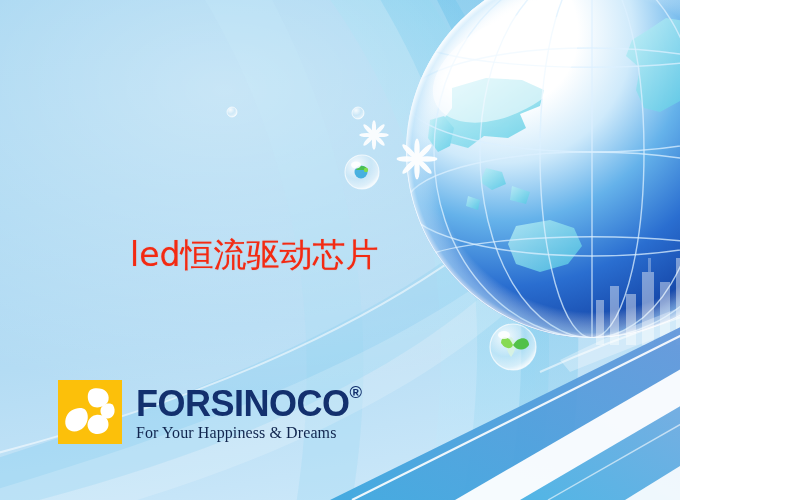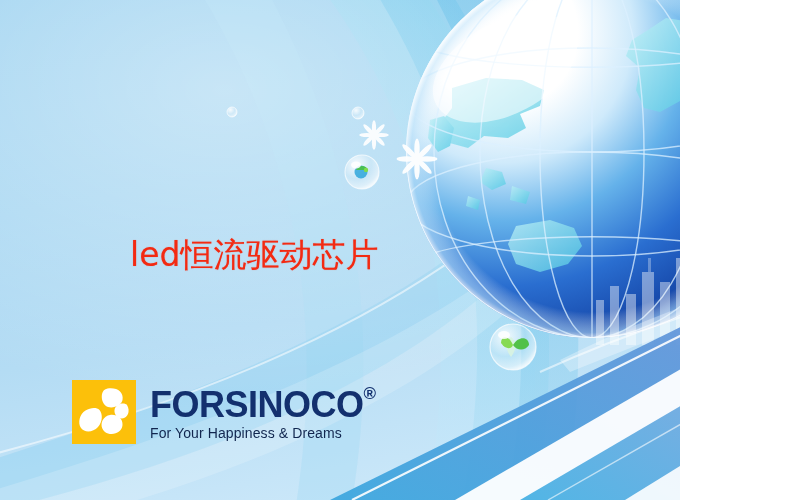--- a/index.html
+++ b/index.html
@@ -27,21 +27,21 @@
     line-height:61px;
     letter-spacing:0px;
     white-space:pre;
     text-shadow:0 0 1px rgba(243,42,18,.45);
   }
   #headline .l2{display:block;padding-left:10px;}
 
   
   #logo{
     position:absolute;
-    left:72px;top:380px;
+    left:58px;top:380px;
     display:flex;align-items:center;
   }
   #logo-mark{
     width:64px;height:64px;
     background:#fcc00a;
     flex:0 0 auto;
     position:relative;
   }
   #logo-mark svg{display:block;width:64px;height:64px;}
   #logo-text{margin-left:14px;line-height:1;}
@@ -50,22 +50,22 @@
     font-family:"Liberation Sans","DejaVu Sans",sans-serif;
     font-weight:bold;
     font-size:36px;
     letter-spacing:-0.5px;
     white-space:nowrap;
     display:block;
   }
   #logo-word .reg{font-size:17px;vertical-align:18px;letter-spacing:0;}
   #logo-tag{
     color:#11264f;
-    font-family:Liberation Sans, sans-serif;
-    font-size:14px;
+    font-family:Liberation Serif, serif;
+    font-size:16px;
     letter-spacing:.1px;
     white-space:nowrap;
     display:block;
     margin-top:3px;
   }
 </style>
 </head>
 <body>
 
 <div id="poster">

